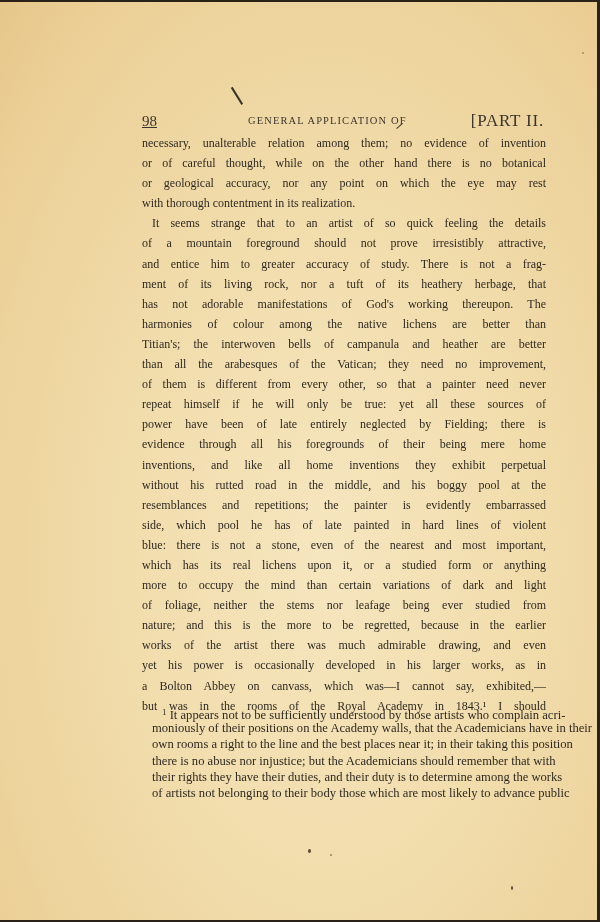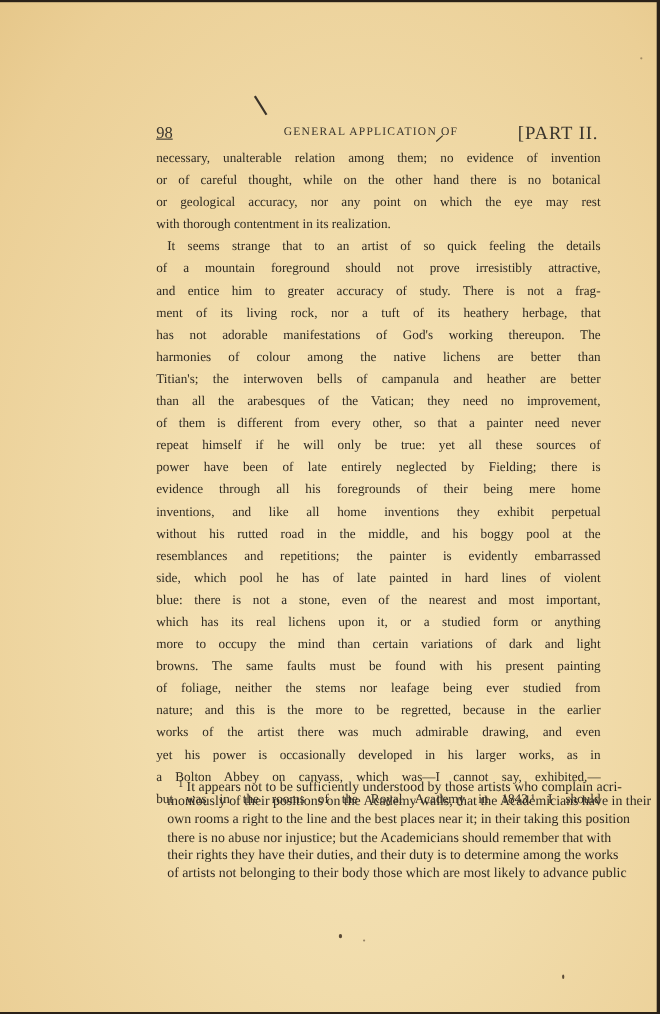--- a/index.html
+++ b/index.html
@@ -35,21 +35,21 @@
     .page-number {
       position: absolute;
       left: 2px;
       top: 2px;
       font-size: 15px;
       color: #3a352d;
       text-decoration: underline;
     }
     .head-title {
       position: absolute;
-      left: 118px;
+      left: 108px;
       top: 4px;
       font-size: 10.5px;
       letter-spacing: 1.1px;
       font-variant: small-caps;
       text-transform: uppercase;
       color: #3a352d;
     }
     .head-part {
       position: absolute;
       right: 0;
@@ -137,21 +137,20 @@
     <span class="line">repeat himself if he will only be true: yet all these sources of</span>
     <span class="line">power have been of late entirely neglected by Fielding; there is</span>
     <span class="line">evidence through all his foregrounds of their being mere home</span>
     <span class="line">inventions, and like all home inventions they exhibit perpetual</span>
     <span class="line">without his rutted road in the middle, and his boggy pool at the</span>
     <span class="line">resemblances and repetitions; the painter is evidently embarrassed</span>
     <span class="line">side, which pool he has of late painted in hard lines of violent</span>
     <span class="line">blue: there is not a stone, even of the nearest and most important,</span>
     <span class="line">which has its real lichens upon it, or a studied form or anything</span>
     <span class="line">more to occupy the mind than certain variations of dark and light</span>
-    <span class="line">browns.  The same faults must be found with his present painting</span>
     <span class="line">of foliage, neither the stems nor leafage being ever studied from</span>
     <span class="line">nature; and this is the more to be regretted, because in the earlier</span>
     <span class="line">works of the artist there was much admirable drawing, and even</span>
     <span class="line">yet his power is occasionally developed in his larger works, as in</span>
     <span class="line">a Bolton Abbey on canvass, which was—I cannot say, exhibited,—</span>
     <span class="line">but was in the rooms of the Royal Academy in 1843.¹  I should</span>
   </div>
 
   <div class="footnotes">
     <span class="line first"><span class="fn-mark">1</span> <span>It appears not to be sufficiently understood by those artists who complain acri-</span></span>

